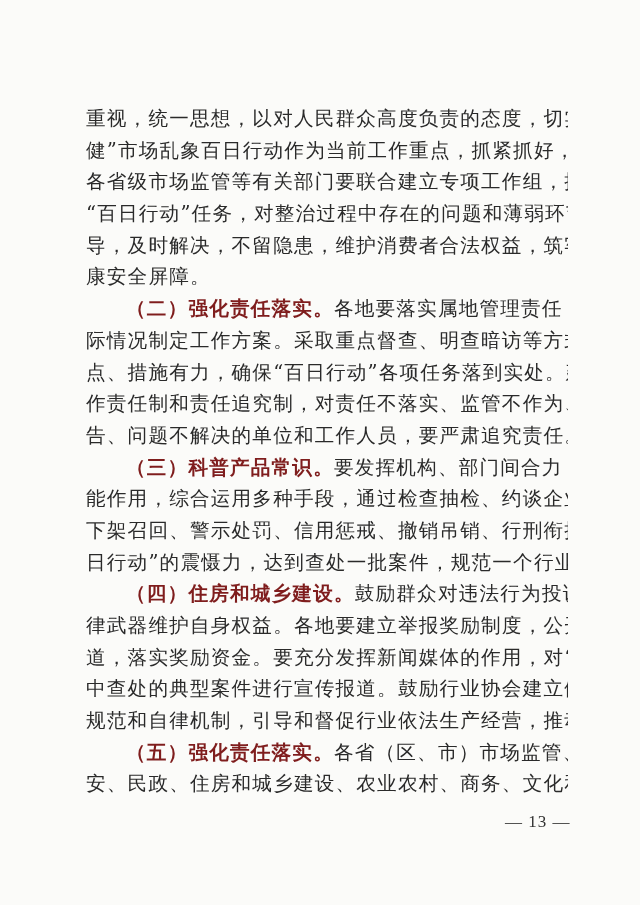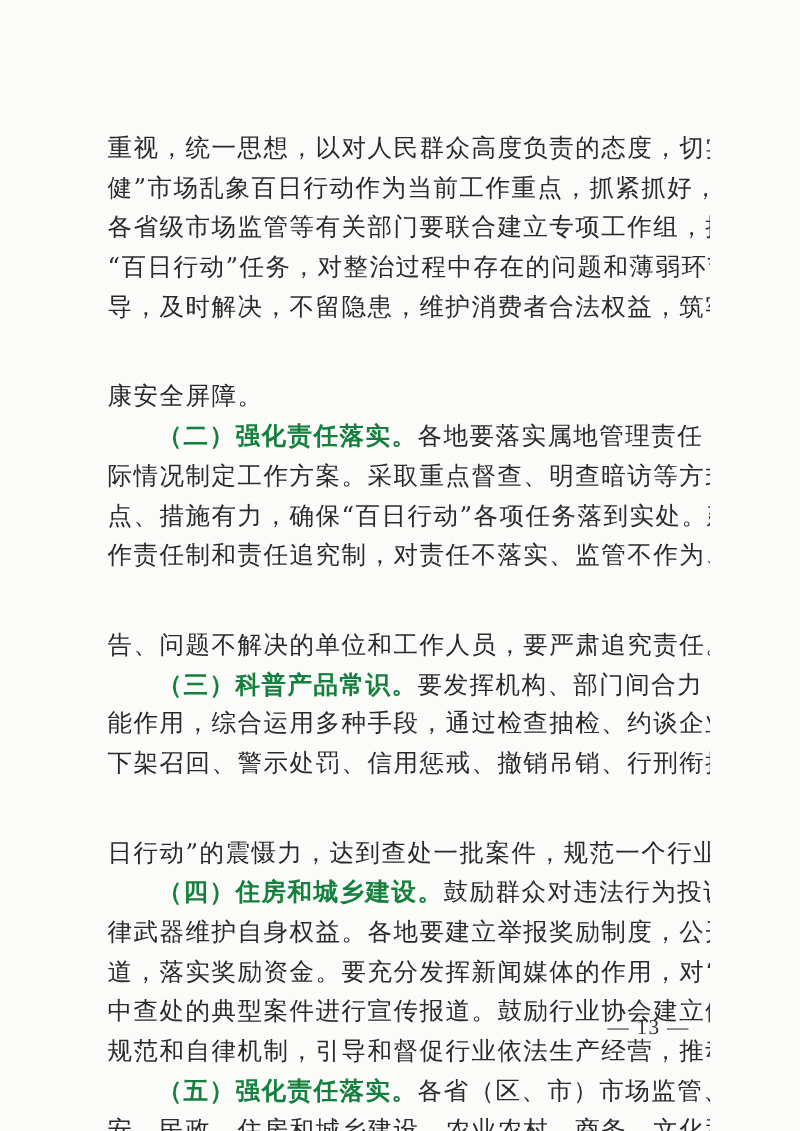--- a/index.html
+++ b/index.html
@@ -10,25 +10,25 @@
       color: #2a2a2a;
     }
     .page { position: relative; width: 640px; height: 905px; }
     .lines { position: absolute; left: 86px; top: 103px; width: 482px; }
     .line {
       height: 31.7px; line-height: 31.7px;
       font-size: 19.6px; letter-spacing: 1.2px;
       white-space: nowrap; overflow: hidden;
       text-align: justify; text-align-last: justify;
     }
-    .line.last { text-align-last: left; margin-top: 40px; }
+    .line.last { text-align-last: left; }
     .line.indent { padding-left: 40px; }
-    .line .head { font-family: "DejaVu Sans", "Liberation Sans", sans-serif; font-weight: bold; color: #15803d; }
+    .line .head { font-family: "DejaVu Sans", "Liberation Sans", sans-serif; font-weight: bold; color: #7f1d1d; }
     .page-number {
-      position: absolute; left: 486px; top: 812px;
+      position: absolute; left: 505px; top: 812px;
       font-size: 17px; color: #333; letter-spacing: 1px;
       font-family: "Liberation Serif", serif;
     }
   </style>
 </head>
 <body>
 
 <div class="page">
   <div class="lines">
     <div class="line"><span>重视，统一思想，以对人民群众高度负责的态度，切实把整治“保</span></div>

